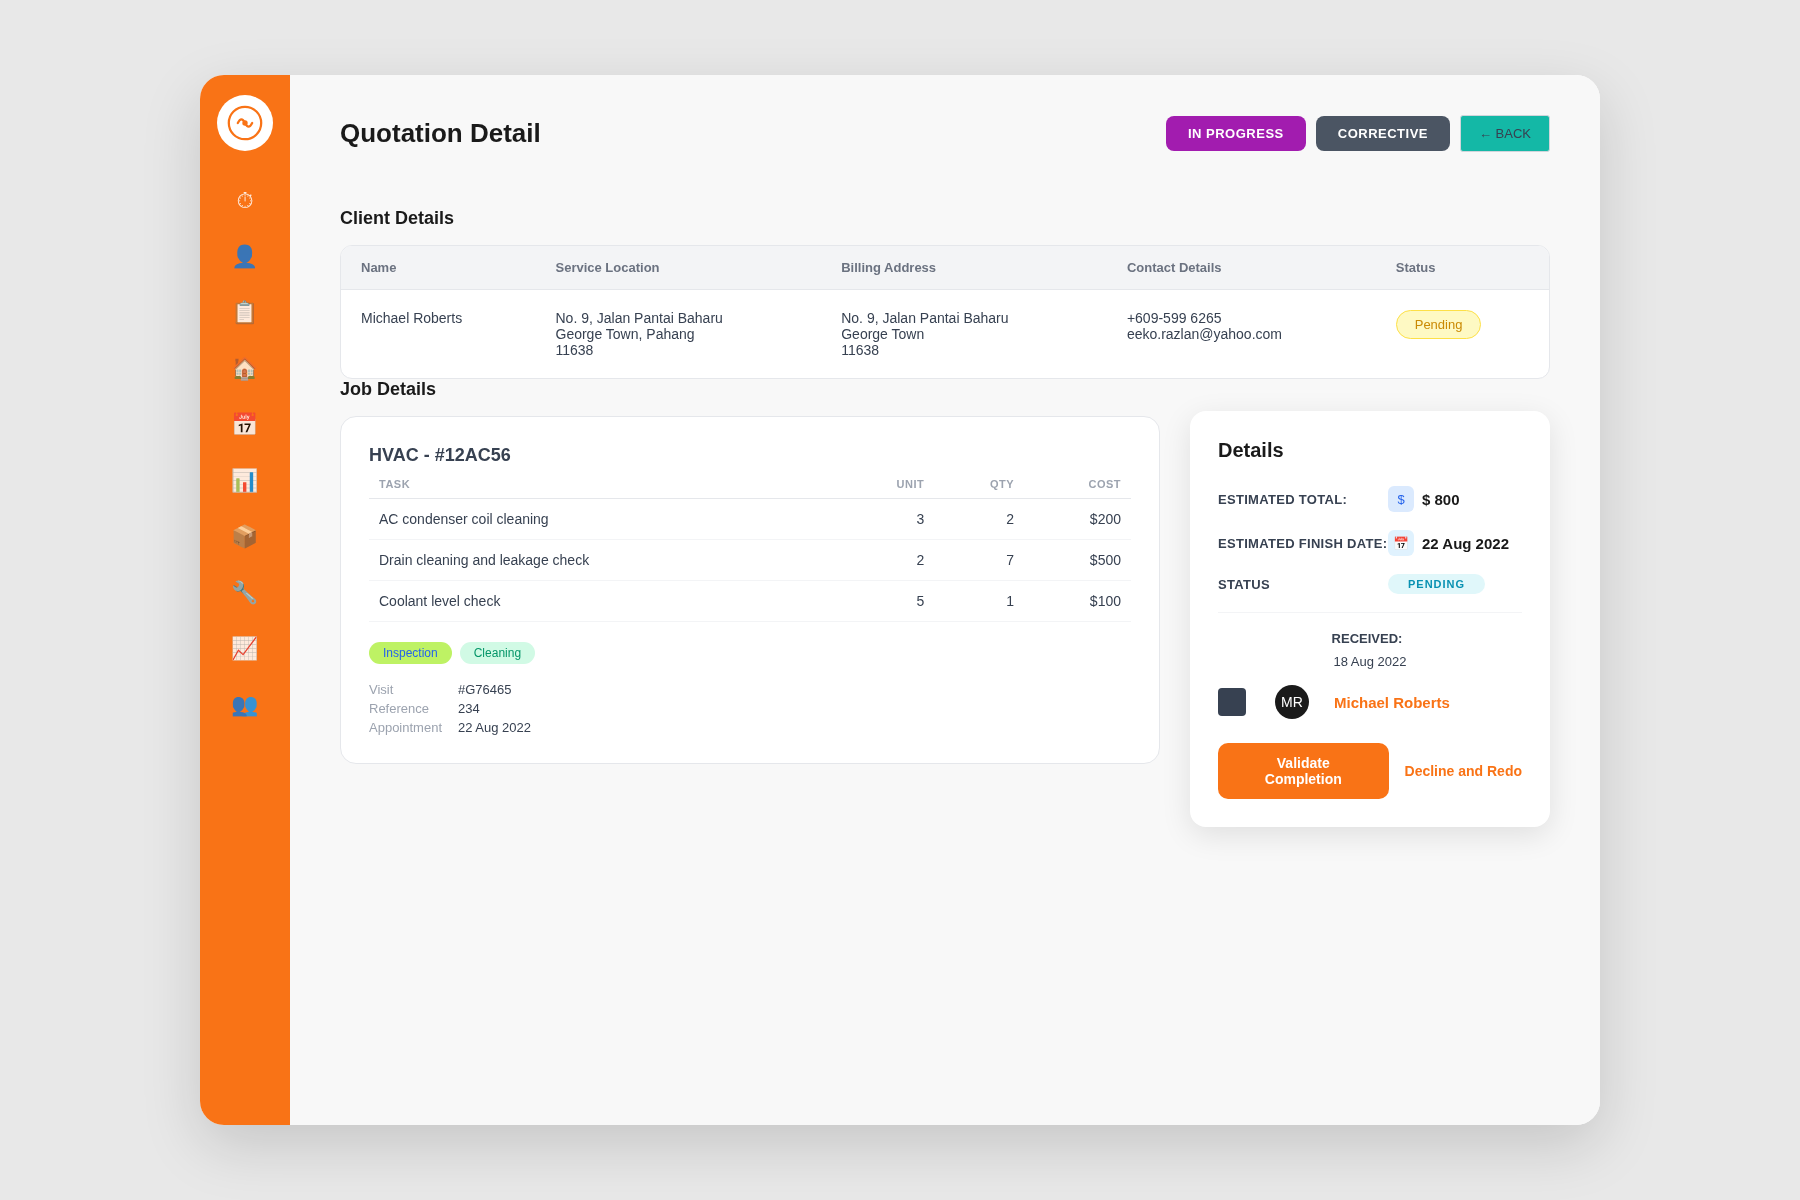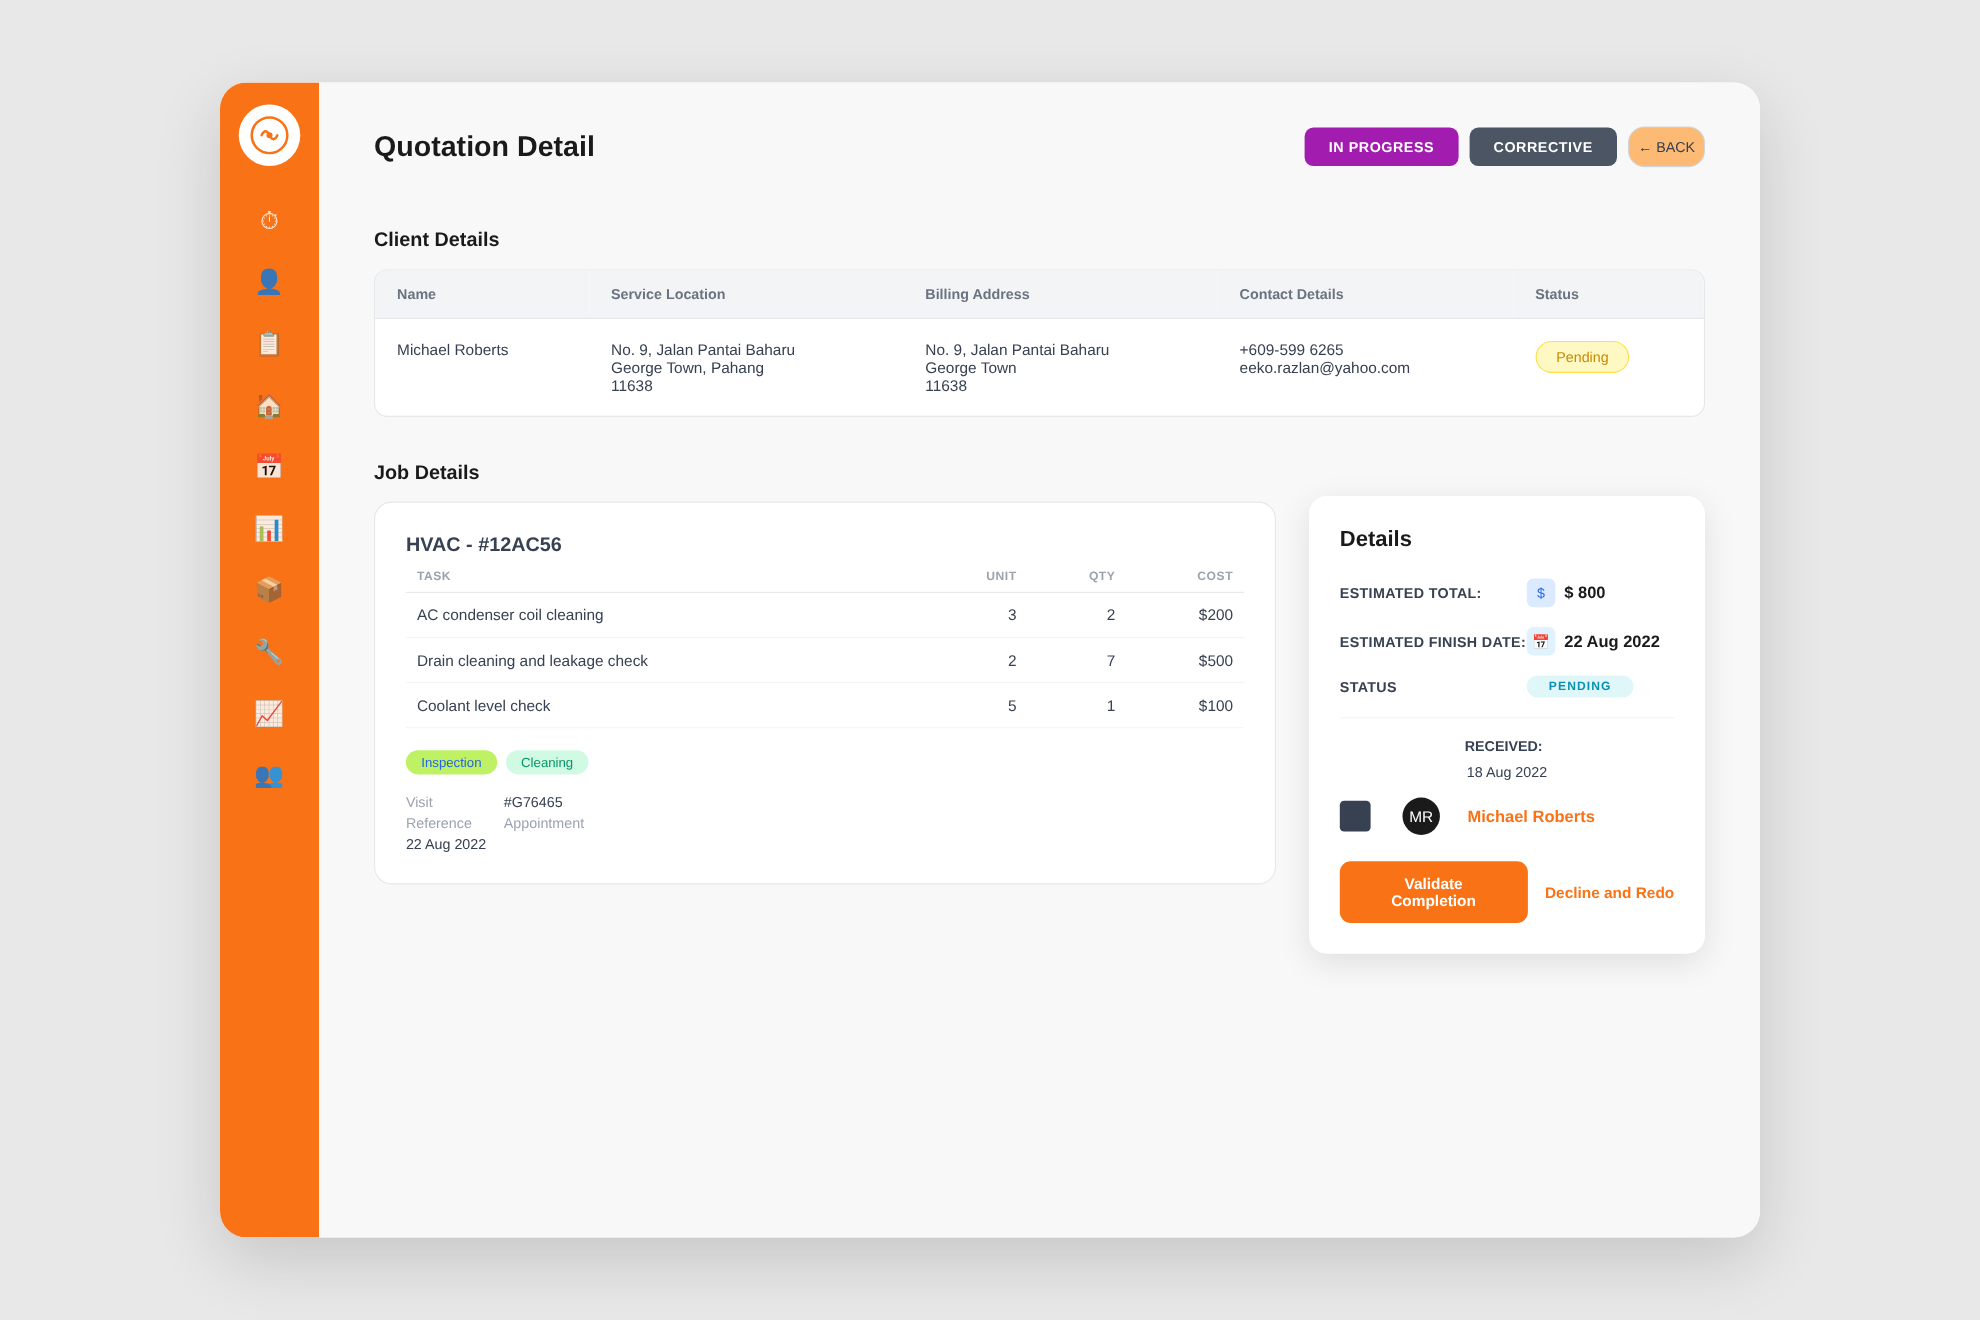--- a/index.html
+++ b/index.html
@@ -100,46 +100,45 @@
       color: white;
       border: none;
       padding: 10px 22px;
       border-radius: 8px;
       font-weight: 700;
       font-size: 13px;
       cursor: pointer;
       letter-spacing: 0.5px;
     }
     .btn-back {
-      background: #fdba74;
+      background: #14b8a6;
       color: #374151;
       border: 1.5px solid #d1d5db;
-      padding: 10px 8px;
-      border-radius: 15px;
+      padding: 10px 18px;
+      border-radius: 3px;
       font-size: 13px;
       cursor: pointer;
       display: flex;
       align-items: center;
       gap: 6px;
       font-weight: 500;
     }
     
     .section-title {
       font-size: 18px;
       font-weight: 700;
       color: #1a1a1a;
       margin-bottom: 16px;
     }
     
     .client-table-wrapper {
       background: white;
       border-radius: 12px;
       border: 1px solid #e5e7eb;
       overflow: hidden;
-      margin-bottom: 40px;
     }
     .client-table {
       width: 100%;
       border-collapse: collapse;
     }
     .client-table thead tr {
       background: #f3f4f6;
     }
     .client-table th {
       padding: 14px 20px;
@@ -519,20 +518,21 @@
             </tbody>
           </table>
           <div class="tags">
             <span class="tag-inspection">Inspection</span>
             <span class="tag-cleaning">Cleaning</span>
           </div>
           <div class="job-meta">
             <span class="label">Visit</span>
             <span class="value">#G76465</span>
             <span class="label">Reference</span>
+            <span class="value">234</span>
             <span class="label">Appointment</span>
             <span class="value">22 Aug 2022</span>
           </div>
         </div>
       </div>
 
       <div class="col-right">
         <div class="details-panel">
           <div class="details-panel-title">Details</div>
 

